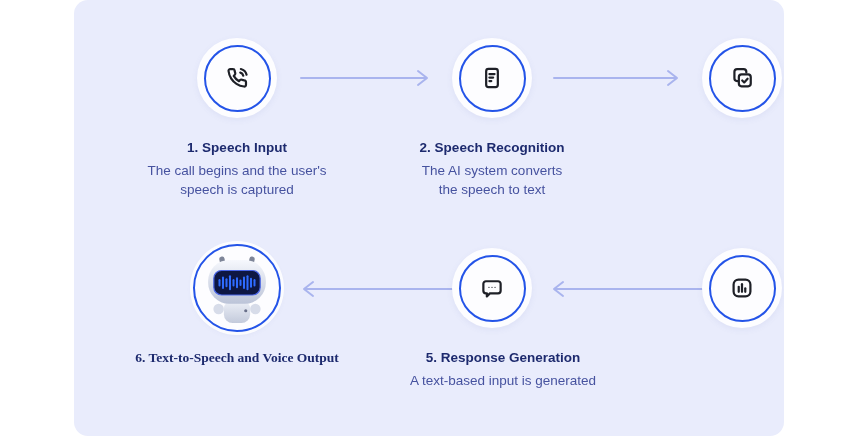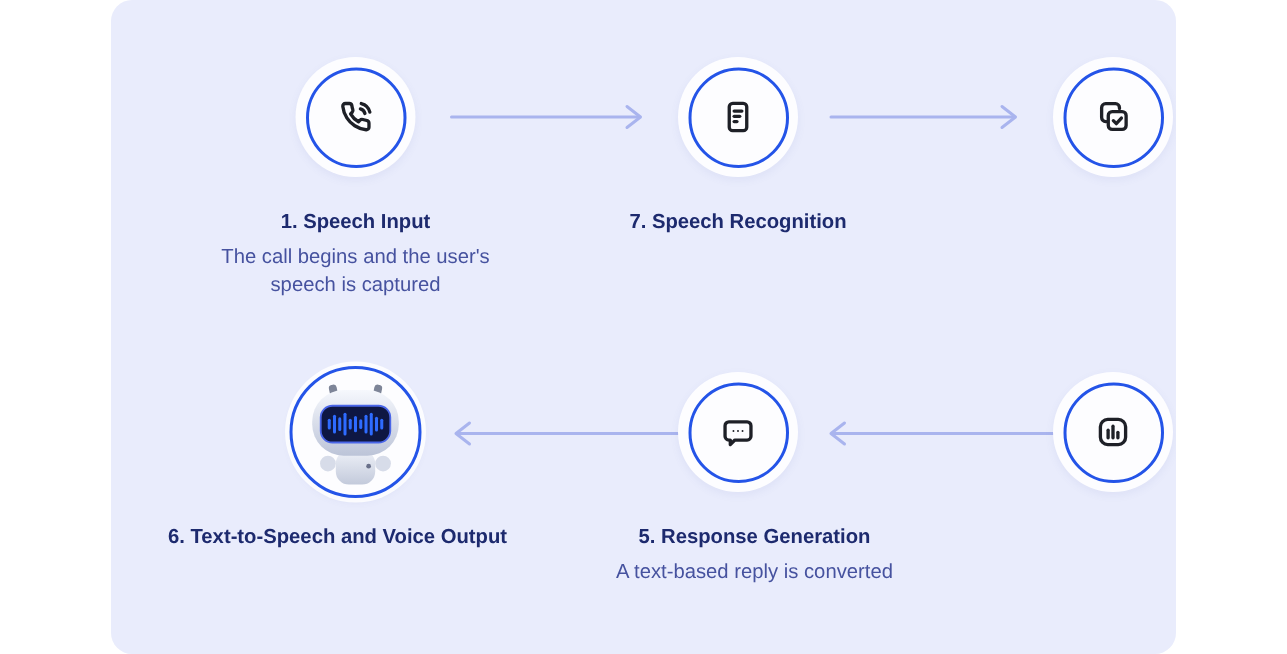--- a/index.html
+++ b/index.html
@@ -87,21 +87,23 @@
       <div class="ring">
         <svg class="stepicon" width="28" height="28" viewBox="0 0 24 24" fill="none" stroke="#1e2027" stroke-width="1.9" stroke-linecap="round" stroke-linejoin="round">
           <rect x="7" y="4.2" width="10" height="15.6" rx="2"></rect>
           <line x1="9.8" y1="8.6" x2="14.2" y2="8.6"></line>
           <line x1="9.8" y1="11.6" x2="13" y2="11.6"></line>
           <line x1="9.8" y1="14.6" x2="11.4" y2="14.6"></line>
         </svg>
       </div>
     </div>
     <div class="label" style="left:283px;top:140px;">
-      <div class="title">7. Speech Recognition</div>
+      <div class="title">2. Speech Recognition</div>
+      <div class="desc">The AI system converts
+the speech to text</div>
     </div>
   </div>
 
   <div class="node">
     <div class="disc std" style="left:628px;top:38px;">
       <div class="ring">
         <svg class="stepicon" width="28" height="28" viewBox="0 0 24 24" fill="none" stroke="#1e2027" stroke-width="1.9" stroke-linecap="round" stroke-linejoin="round">
           <path d="M8.2 14.6h-0.4a2.3 2.3 0 0 1-2.3-2.3V6.7a2.3 2.3 0 0 1 2.3-2.3h5.6a2.3 2.3 0 0 1 2.3 2.3v0.5"></path>
           <rect x="9.3" y="8.9" width="10.2" height="10.2" rx="2.3" fill="#fdfdff"></rect>
           <polyline points="12.2,14.1 13.9,15.8 16.8,12.6"></polyline>
@@ -133,21 +135,21 @@
         <svg class="stepicon" width="28" height="28" viewBox="0 0 24 24" fill="none" stroke="#1e2027" stroke-width="1.9" stroke-linecap="round" stroke-linejoin="round">
           <path d="M6.8 6.2h10.4a2.2 2.2 0 0 1 2.2 2.2v6a2.2 2.2 0 0 1-2.2 2.2h-7l-2.6 2.6v-2.6h-0.8a2.2 2.2 0 0 1-2.2-2.2v-6a2.2 2.2 0 0 1 2.2-2.2z"></path>
           <circle cx="9.4" cy="11.4" r="0.55" fill="#1e2027" stroke="none"></circle>
           <circle cx="12" cy="11.4" r="0.55" fill="#1e2027" stroke="none"></circle>
           <circle cx="14.6" cy="11.4" r="0.55" fill="#1e2027" stroke="none"></circle>
         </svg>
       </div>
     </div>
     <div class="label" style="left:294px;top:350px;">
       <div class="title">5. Response Generation</div>
-      <div class="desc">A text-based reply is converted</div>
+      <div class="desc">A text-based input is generated</div>
     </div>
   </div>
 
   <div class="node">
     <div class="disc robot" style="left:119px;top:244px;">
       <svg class="stepicon" width="84" height="84" viewBox="0 0 96 96">
         <defs>
           <linearGradient id="gHead" x1="0" y1="0" x2="0" y2="1">
             <stop offset="0" stop-color="#f6f8fd"></stop>
             <stop offset="1" stop-color="#bcc4d8"></stop>
@@ -179,18 +181,18 @@
           <line x1="44" y1="39" x2="44" y2="45"></line>
           <line x1="48" y1="37" x2="48" y2="47"></line>
           <line x1="52" y1="39.5" x2="52" y2="44.5"></line>
           <line x1="56" y1="36" x2="56" y2="48"></line>
           <line x1="60" y1="34.5" x2="60" y2="49.5"></line>
           <line x1="64" y1="37.5" x2="64" y2="46.5"></line>
           <line x1="68" y1="39" x2="68" y2="45"></line>
         </g>
       </svg>
     </div>
-    <div class="label" style="left:16px;top:350px;">
+    <div class="label" style="left:28px;top:350px;font-family:Liberation Serif, serif;">
       <div class="title">6. Text-to-Speech and Voice Output</div>
     </div>
   </div>
 
 </div>
 
 </body></html>

